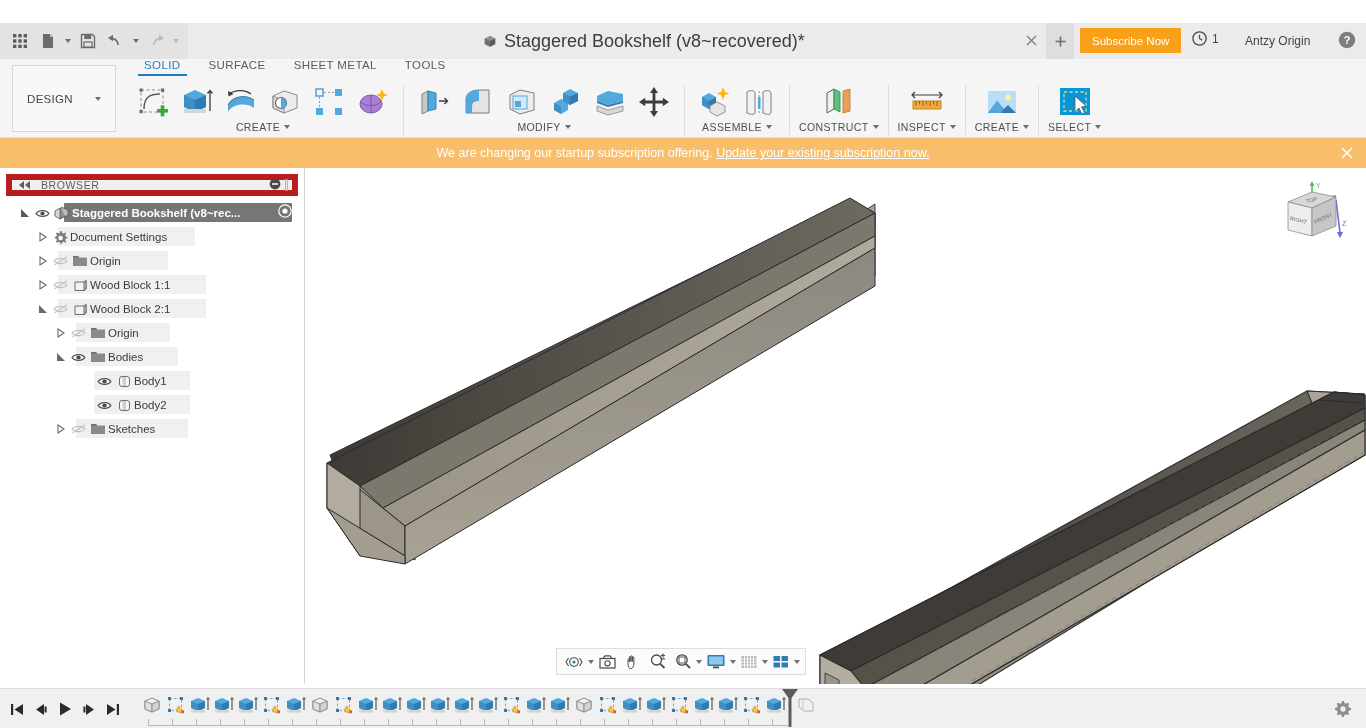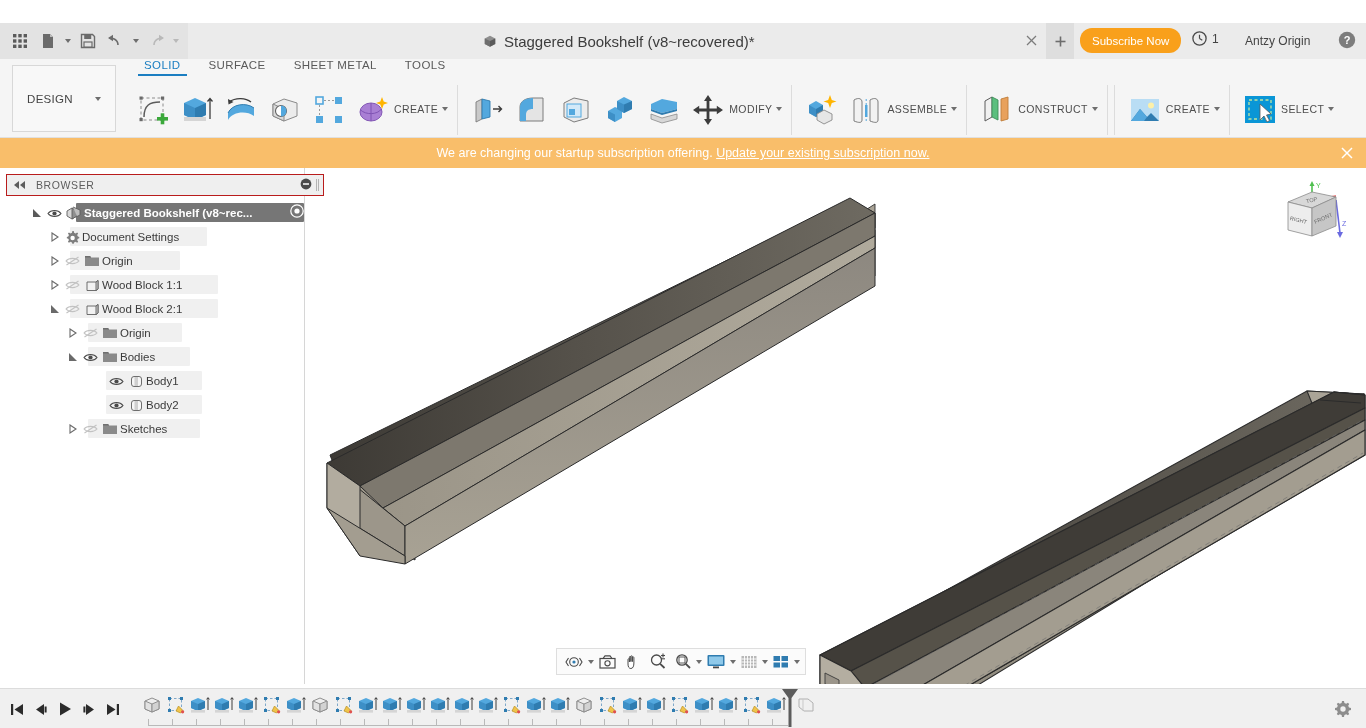--- a/index.html
+++ b/index.html
@@ -47,34 +47,34 @@
     justify-content: center; color: #5b5b5b;
   }
   .qab-caret { width: 12px; height: 28px; display:flex; align-items:center; justify-content:center; }
   .caret { width:0;height:0;border-left:3.5px solid transparent;border-right:3.5px solid transparent;border-top:4px solid #6e6e6e; }
   .doc-tab {
     position: absolute; left: 473px; top: 23px; height: 36px;
     display: flex; align-items: center; padding: 0 10px 0 10px;
     background: #ebebeb;
   }
   .doc-cube { width: 14px; height: 14px; margin-right: 7px; flex:none; }
-  .doc-name { font-size: 15px; color: #3d3d3d; white-space: nowrap; }
+  .doc-name { font-size: 18px; color: #3d3d3d; white-space: nowrap; }
   .tab-close {
     position:absolute; left:1022px; top:31px; width:18px; height:18px;
     display:flex;align-items:center;justify-content:center;color:#7c7c7c;
   }
   .newtab {
     position:absolute; left:1046px; top:23px; width:28px;height:36px;
     background:#dedede; display:flex;align-items:center;justify-content:center;
     color:#6d6d6d; font-size:17px; font-weight: 300;
   }
   .subscribe {
     position:absolute; left:1080px; top:28px; height:25px; padding:0 12px;
     background:#f9a01b; color:#fff; font-size:11.5px; border:none;
-    display:flex;align-items:center;justify-content:center; border-radius:12px;
+    display:flex;align-items:center;justify-content:center; border-radius:0;
     font-family:"Liberation Sans", sans-serif; cursor:pointer;
   }
   .clockbadge { position:absolute; left:1192px; top:31px; display:flex; align-items:center; gap:5px; }
   .clockbadge .num { font-size: 12px; color:#444; }
   .username { position:absolute; left:1245px; top:34px; font-size:12px; color:#444; }
   .help-btn { position:absolute; left:1338px; top:31px; width:18px; height:18px; }
 
   
   .ribbon {
     position: absolute; top: 59px; left: 0; width: 1366px; height: 79px;
@@ -90,21 +90,21 @@
   .rtab {
     padding: 0 14px 5px 14px; font-size:11.5px; color:#5a5a5a;
     letter-spacing:0.4px; position:relative; white-space:nowrap;
   }
   .rtab.active { color:#1b7ec1; }
   .rtab.active:after {
     content:""; position:absolute; left:8px; right:8px; bottom:0; height:2.5px;
     background:#1b7ec1;
   }
   .panels { position:absolute; left:126px; top:22px; display:flex; align-items:flex-start; height:57px; }
-  .panel { display:flex; flex-direction:row; align-items:center; padding: 0 6px; height:57px;text-align:center; }
+  .panel { display:flex; flex-direction:column; align-items:center; padding: 0 6px; height:57px;text-align:center; }
   .panel-icons { display:flex; align-items:center; gap:2px; height:42px; }
   .pbtn {
     width: 42px; height: 42px; display:flex; align-items:center; justify-content:center;
   }
   .panel-label {
     font-size:10.5px; color:#4e4e4e; letter-spacing:0.4px; display:flex;
     align-items:center; gap:4px; margin-top:-2px;
   }
   .panel-div { width:1px; height:50px; background:#dcdcdc; margin:0 3px; align-self:center; }
 
@@ -125,29 +125,29 @@
     background:#ffffff; overflow:hidden;
   }
   .viewcube { position:absolute; right:14px; top:10px; width:78px; height:72px; }
 
   
   .browser {
     position:absolute; top:168px; left:0; width:305px; height:516px;
     background:#ffffff; border-right:1px solid #d6d6d6;
   }
   .browser-head {
-    position:absolute; top:6px; left:6px; width:318px; height:22px;
-    background:#efefef; border:1px solid #b91c1c; display:flex; align-items:center;
+    position:absolute; top:6px; left:6px; width:292px; height:22px;
+    background:#efefef; border:6px solid #b91c1c; display:flex; align-items:center;
   }
   .collapse-arrows { margin-left:6px; color:#5d5d5d; display:flex; }
   .browser-title { font-size:10.5px; color:#5d5d5d; letter-spacing:0.6px; margin-left:9px; }
   .head-right { margin-left:auto; display:flex; align-items:center; gap:4px; padding-right:4px; }
   .grip { width:3px; height:12px; border-left:1px solid #b4b4b4; border-right:1px solid #b4b4b4; }
 
-  .tree { position:absolute; top:33px; left:0; width:305px;padding-left:12px; }
+  .tree { position:absolute; top:33px; left:0; width:305px; }
   .node { height:24px; display:flex; align-items:center; position:relative; }
   .node .row-bg {
     position:absolute; height:19px; top:2px; background:#f0f0f0; border-radius:1px;
   }
   .node.selected .row-bg { background:#767676; }
   .twisty { width:14px; height:24px; display:flex; align-items:center; justify-content:center; position:relative; z-index:2; }
   .eye { width:20px; height:24px; display:flex; align-items:center; justify-content:center; position:relative; z-index:2; }
   .nicon { width:20px; height:24px; display:flex; align-items:center; justify-content:center; position:relative; z-index:2; }
   .nlabel { font-size:11.5px; color:#3b3b3b; position:relative; z-index:2; white-space:nowrap; }
   .node.selected .nlabel { color:#ffffff; font-weight:bold; }
@@ -452,20 +452,43 @@
           </div>
         </div>
         <div class="panel-label">
           <span>CONSTRUCT</span>
           <span class="caret"></span>
         </div>
       </div>
 
       <div class="panel-div"></div>
 
+      <div class="panel">
+        <div class="panel-icons">
+          <div class="pbtn">
+            <svg width="34" height="34" viewBox="0 0 34 34">
+              <path d="M3 10 L31 10 M5 7 L2 10 L5 13 M29 7 L32 10 L29 13" stroke="#3c3c3c" stroke-width="1.2" fill="none"></path>
+              <rect x="3" y="16" width="28" height="8" fill="#f1a93a" stroke="#c07e1e" stroke-width="0.9"></rect>
+              <g stroke="#8a5a10" stroke-width="0.9">
+                <line x1="6" y1="16" x2="6" y2="21"></line>
+                  <line x1="9.5" y1="16" x2="9.5" y2="19.5"></line>
+                <line x1="13" y1="16" x2="13" y2="21"></line>
+                  <line x1="16.5" y1="16" x2="16.5" y2="19.5"></line>
+                <line x1="20" y1="16" x2="20" y2="21"></line>
+                  <line x1="23.5" y1="16" x2="23.5" y2="19.5"></line>
+                <line x1="27" y1="16" x2="27" y2="21"></line>
+              </g>
+            </svg>
+          </div>
+        </div>
+        <div class="panel-label">
+          <span>INSPECT</span>
+          <span class="caret"></span>
+        </div>
+      </div>
 
       <div class="panel-div"></div>
 
       <div class="panel">
         <div class="panel-icons">
           <div class="pbtn">
             <svg width="34" height="34" viewBox="0 0 34 34">
               <rect x="3" y="6" width="28" height="22" fill="#b9ddf4"></rect>
               <circle cx="23" cy="12.5" r="3" fill="#fdf0a8"></circle>
               <path d="M3 28 L12 16 L19 24 L23 20 L31 28 Z" fill="#2f7cb0"></path>

